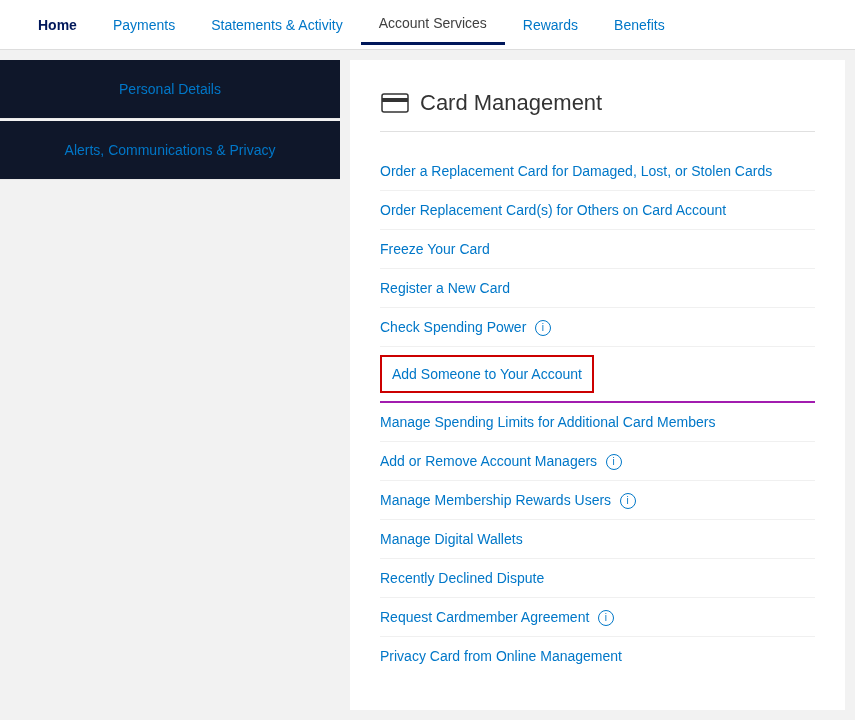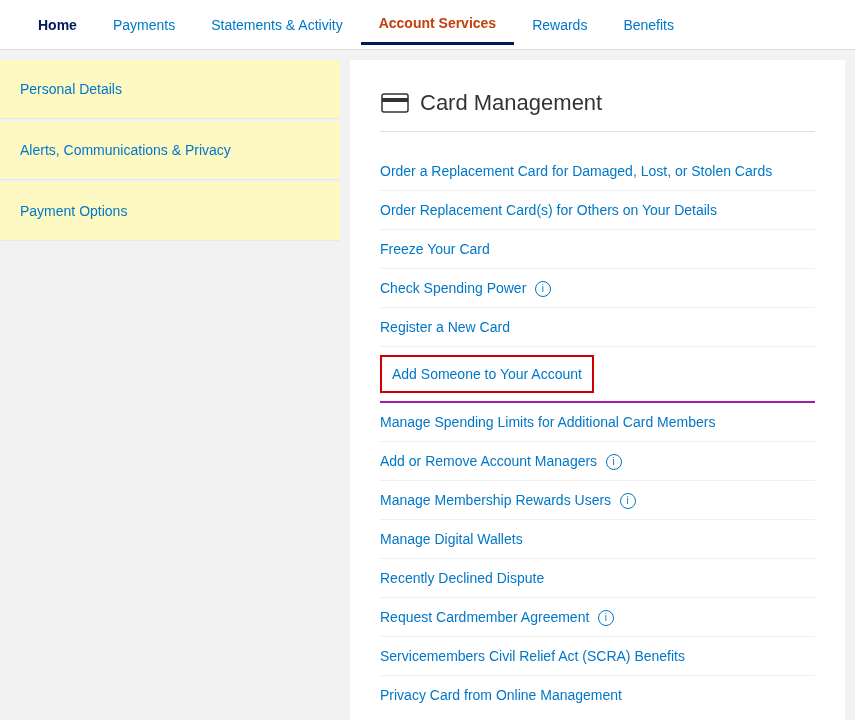--- a/index.html
+++ b/index.html
@@ -19,22 +19,22 @@
       color: #0077c8;
       font-size: 14px;
       padding: 0 18px;
       height: 40px;
       display: flex;
       align-items: center;
       white-space: nowrap;
       cursor: pointer;
     }
     .top-nav a.active {
-      color: #c2410c;
-      font-weight: bold;
+      color: #404040;
+      font-weight: normal;
       border-bottom: 3px solid #00175a;
     }
     .top-nav a:first-child {
       color: #00175a;
       font-weight: bold;
     }
 
     
     .layout {
       display: flex;
@@ -42,24 +42,25 @@
     }
 
     
     .sidebar {
       width: 340px;
       background: #f2f2f2;
       padding: 10px 0;
       flex-shrink: 0;
     }
     .sidebar-item {
-      background: #fef9c3;
+      background: #0f172a;
       margin-bottom: 2px;
       padding: 20px 20px;
       border-bottom: 1px solid #e8e8e8;
+      text-align: center;
     }
     .sidebar-item a {
       text-decoration: none;
       color: #0077c8;
       font-size: 14px;
       cursor: pointer;
     }
 
     
     .main-content {
@@ -157,53 +158,50 @@
 </nav>
 
 <div class="layout">
 
   <aside class="sidebar">
     <div class="sidebar-item">
       <a>Personal Details</a>
     </div>
     <div class="sidebar-item">
       <a>Alerts, Communications &amp; Privacy</a>
-    </div>
-    <div class="sidebar-item">
-      <a>Payment Options</a>
     </div>
   </aside>
 
   <main class="main-content">
     <div class="section-header">
       <span class="card-icon">
         <svg viewBox="0 0 28 20" fill="none" xmlns="http://www.w3.org/2000/svg">
           <rect x="1" y="1" width="26" height="18" rx="2" ry="2" stroke="#333" stroke-width="1.5" fill="none"></rect>
           <rect x="1" y="5" width="26" height="4" fill="#333"></rect>
         </svg>
       </span>
       <h2 class="section-title">Card Management</h2>
     </div>
 
     <ul class="menu-list">
       <li>
         <a>Order a Replacement Card for Damaged, Lost, or Stolen Cards</a>
       </li>
       <li>
-        <a>Order Replacement Card(s) for Others on Your Details</a>
+        <a>Order Replacement Card(s) for Others on Card Account</a>
       </li>
       <li>
         <a>Freeze Your Card</a>
       </li>
       <li>
+        <a>Register a New Card</a>
+      </li>
+      <li>
         <a>Check Spending Power</a>
         <span class="info-icon">i</span>
-      </li>
-      <li>
-        <a>Register a New Card</a>
       </li>
       <li class="highlight-row">
         <div class="highlighted-item">
           <a>Add Someone to Your Account</a>
         </div>
       </li>
       <li>
         <a>Manage Spending Limits for Additional Card Members</a>
       </li>
       <li>
@@ -218,21 +216,18 @@
         <a>Manage Digital Wallets</a>
       </li>
       <li>
         <a>Recently Declined Dispute</a>
       </li>
       <li>
         <a>Request Cardmember Agreement</a>
         <span class="info-icon">i</span>
       </li>
       <li>
-        <a>Servicemembers Civil Relief Act (SCRA) Benefits</a>
-      </li>
-      <li>
         <a>Privacy Card from Online Management</a>
       </li>
     </ul>
   </main>
 
 </div>
 
 </body></html>

